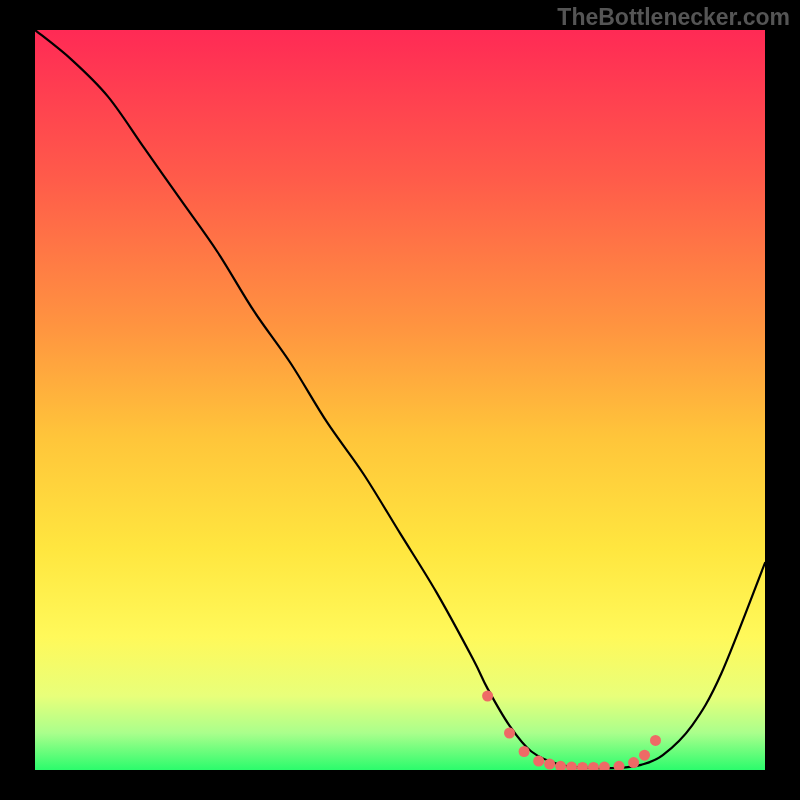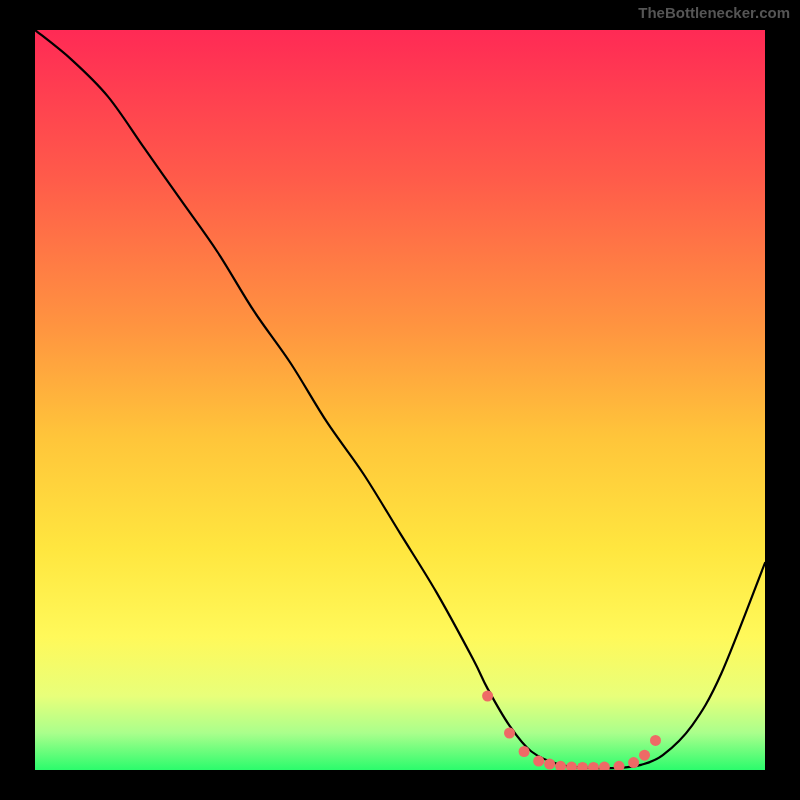--- a/index.html
+++ b/index.html
@@ -9,21 +9,21 @@
     width: 800px;
     height: 800px;
     position: relative;
     font-family: Arial, sans-serif;
   }
   .watermark {
     position: absolute;
     top: 4px;
     right: 10px;
     color: #555;
-    font-size: 15px;
+    font-size: 23px;
     font-weight: bold;
     z-index: 10;
   }
   .plot-area {
     position: absolute;
     left: 35px;
     top: 30px;
     width: 730px;
     height: 740px;
   }

